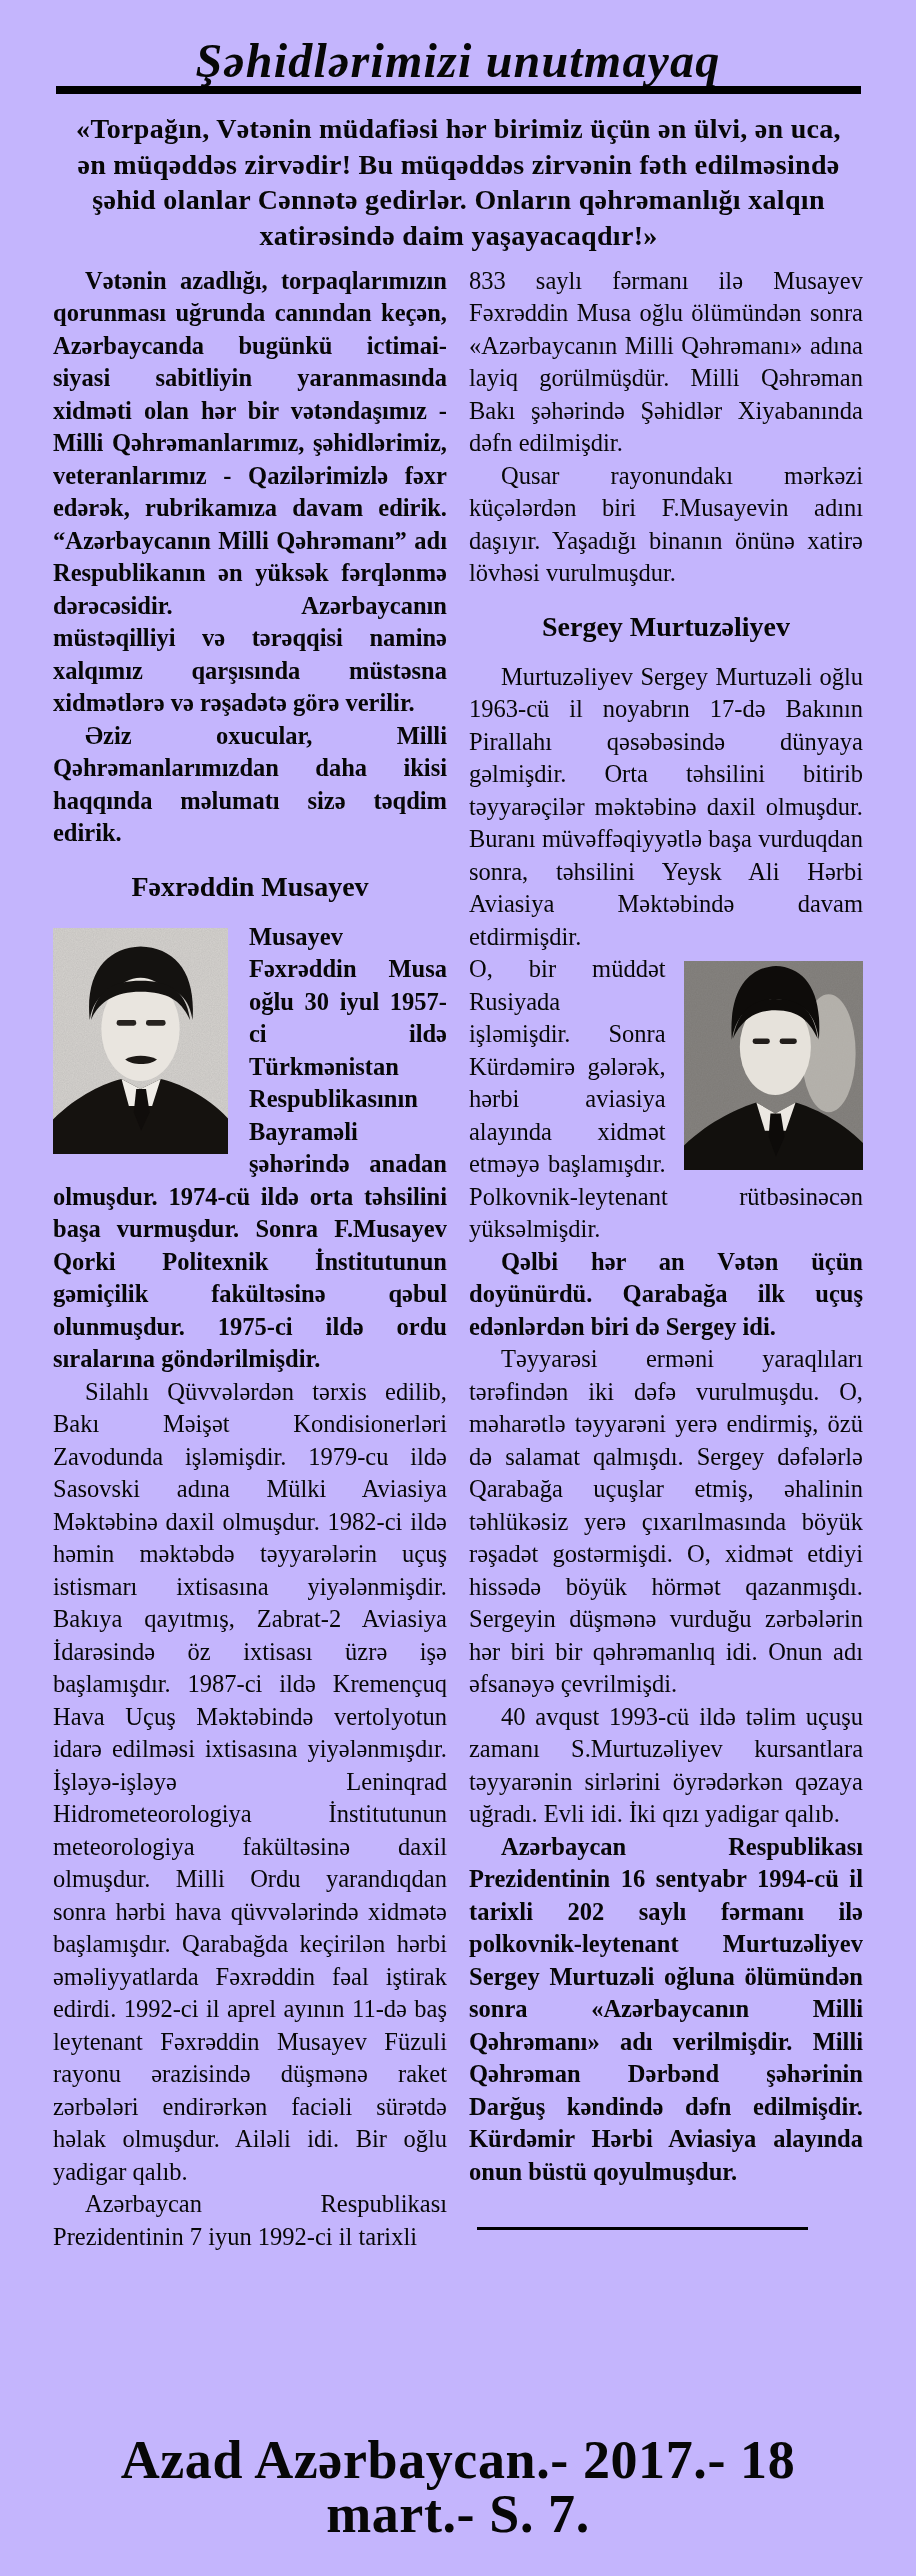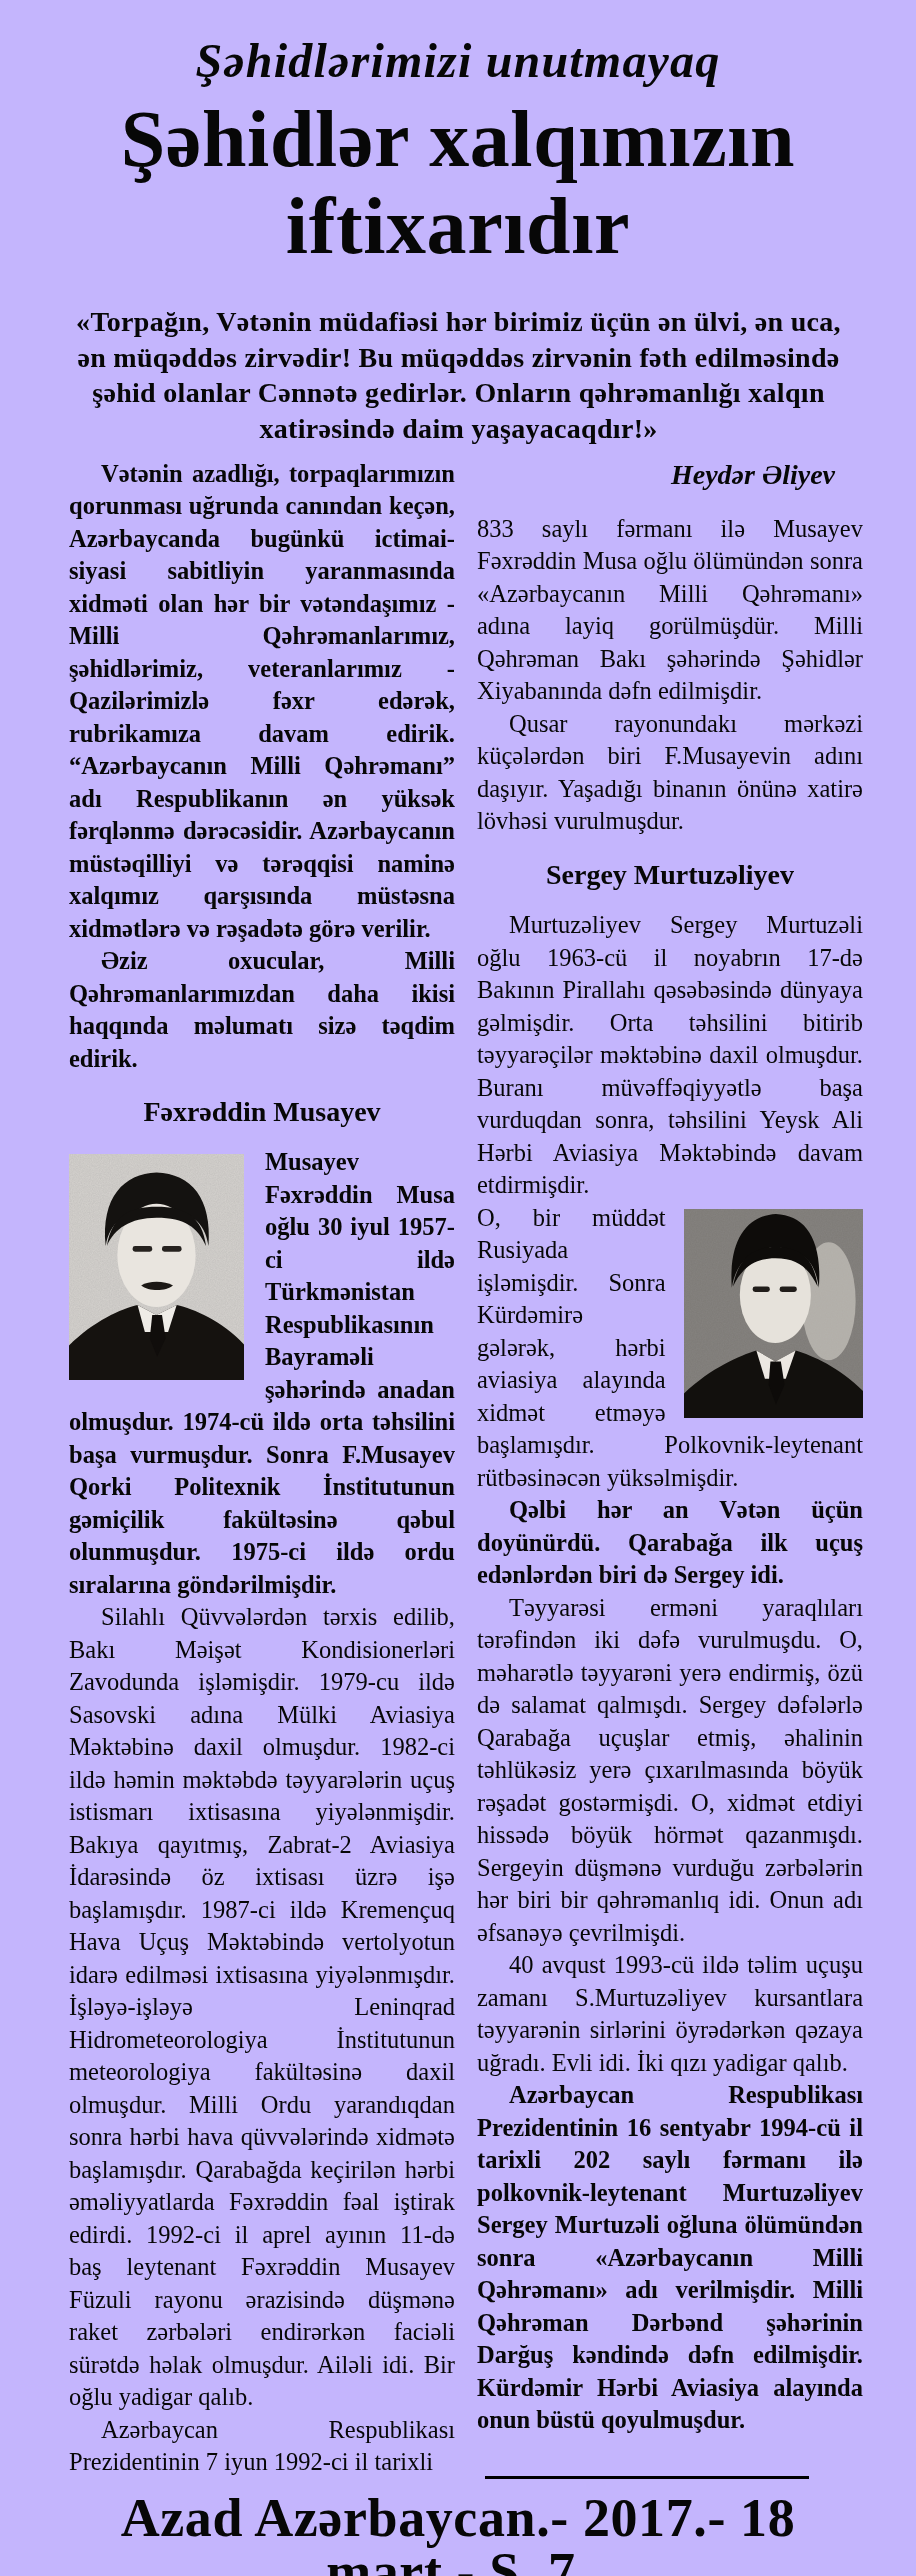--- a/index.html
+++ b/index.html
@@ -28,21 +28,21 @@
     margin:9.8px 0 18.4px 0;
     letter-spacing:0.6px;
   }
   .top-rule{height:8px;background:#000;margin:0 2.5px 17px 2.5px;}
   .quote{
     text-align:center;font-weight:700;
     font-size:28px;line-height:1.27;
     margin:0 20px 11px 21px;
     letter-spacing:0.3px;
   }
-  .columns{display:flex;gap:22px;margin-left:16px;}
+  .columns{display:flex;gap:22px;}
   .col{
     flex:1;min-width:0;
     font-size:24.5px;line-height:32.5px;
     text-align:justify;
   }
   .col p{margin:0;}
   .ind{text-indent:32px;}
   .b{font-weight:700;}
   .colhead{
     text-align:center;font-weight:700;
@@ -72,21 +72,20 @@
     padding-bottom:8.6px;
   }
 </style>
 </head>
 <body>
 
 <div class="page">
 
   <div class="kicker">Şəhidlərimizi unutmayaq</div>
 
-  <h1 class="title"><span>Şəhidlər xalqımızın</span><br><span>iftixarıdır</span></h1>
 
   <div class="top-rule"></div>
 
   <div class="quote">«Torpağın, Vətənin müdafiəsi hər birimiz üçün ən ülvi, ən uca, ən müqəddəs zirvədir! Bu müqəddəs zirvənin fəth edilməsində şəhid olanlar Cənnətə gedirlər. Onların qəhrəmanlığı xalqın xatirəsində daim yaşayacaqdır!»</div>
 
   <div class="columns">
 
     <div class="col">
       <p class="b ind">Vətənin azadlığı, torpaqlarımızın qorunması uğrunda canından keçən, Azərbaycanda bugünkü ictimai-siyasi sabitliyin yaranmasında xidməti olan hər bir vətəndaşımız - Milli Qəhrəmanlarımız, şəhidlərimiz, veteranlarımız - Qazilərimizlə fəxr edərək, rubrikamıza davam edirik. “Azərbaycanın Milli Qəhrəmanı” adı Respublikanın ən yüksək fərqlənmə dərəcəsidir. Azərbaycanın müstəqilliyi və tərəqqisi naminə xalqımız qarşısında müstəsna xidmətlərə və rəşadətə görə verilir.</p>
       <p class="b ind">Əziz oxucular, Milli Qəhrəmanlarımızdan daha ikisi haqqında məlumatı sizə təqdim edirik.</p>
@@ -111,21 +110,20 @@
           <path d="M112,246 L143,262 L176,246 L162,290 L124,290 Z" fill="#efece7"></path>
           <path d="M136,262 L152,262 L158,300 L144,330 L132,300 Z" fill="#100d0b"></path>
         </svg>
         <span>Musayev Fəxrəddin Musa oğlu 30 iyul 1957-ci ildə Türkmənistan Respublikasının Bayraməli şəhərində anadan olmuşdur. 1974-cü ildə orta təhsilini başa vurmuşdur. Sonra F.Musayev Qorki Politexnik İnstitutunun gəmiçilik fakültəsinə qəbul olunmuşdur. 1975-ci ildə ordu sıralarına göndərilmişdir.</span>
       </p>
       <p class="ind">Silahlı Qüvvələrdən tərxis edilib, Bakı Məişət Kondisionerləri Zavodunda işləmişdir. 1979-cu ildə Sasovski adına Mülki Aviasiya Məktəbinə daxil olmuşdur. 1982-ci ildə həmin məktəbdə təyyarələrin uçuş istismarı ixtisasına yiyələnmişdir. Bakıya qayıtmış, Zabrat-2 Aviasiya İdarəsində öz ixtisası üzrə işə başlamışdır. 1987-ci ildə Kremençuq Hava Uçuş Məktəbində vertolyotun idarə edilməsi ixtisasına yiyələnmışdır. İşləyə-işləyə Leninqrad Hidrometeorologiya İnstitutunun meteorologiya fakültəsinə daxil olmuşdur. Milli Ordu yarandıqdan sonra hərbi hava qüvvələrində xidmətə başlamışdır. Qarabağda keçirilən hərbi əməliyyatlarda Fəxrəddin fəal iştirak edirdi. 1992-ci il aprel ayının 11-də baş leytenant Fəxrəddin Musayev Füzuli rayonu ərazisində düşmənə raket zərbələri endirərkən faciəli sürətdə həlak olmuşdur. Ailəli idi. Bir oğlu yadigar qalıb.</p>
       <p class="ind">Azərbaycan Respublikası Prezidentinin 7 iyun 1992-ci il tarixli</p>
     </div>
 
     <div class="col">
-      <div class="attribution">Heydər Əliyev</div>
       <p>833 saylı fərmanı ilə Musayev Fəxrəddin Musa oğlu ölümündən sonra «Azərbaycanın Milli Qəhrəmanı» adına layiq gorülmüşdür. Milli Qəhrəman Bakı şəhərində Şəhidlər Xiyabanında dəfn edilmişdir.</p>
       <p class="ind">Qusar rayonundakı mərkəzi küçələrdən biri F.Musayevin adını daşıyır. Yaşadığı binanın önünə xatirə lövhəsi vurulmuşdur.</p>
       <h2 class="colhead">Sergey Murtuzəliyev</h2>
       <p class="ind">Murtuzəliyev Sergey Murtuzəli oğlu 1963-cü il noyabrın 17-də Bakının Pirallahı qəsəbəsində dünyaya gəlmişdir. Orta təhsilini bitirib təyyarəçilər məktəbinə daxil olmuşdur. Buranı müvəffəqiyyətlə başa vurduqdan sonra, təhsilini Yeysk Ali Hərbi Aviasiya Məktəbində davam etdirmişdir.</p>
       <p>
         <svg class="photo ph-r" viewBox="0 0 292 340" xmlns="http://www.w3.org/2000/svg" preserveAspectRatio="none">
           <defs>
             <filter id="grainB" x="0" y="0" width="100%" height="100%">
               <feTurbulence type="fractalNoise" baseFrequency="0.5" numOctaves="2" stitchTiles="stitch"></feTurbulence>
               <feColorMatrix type="matrix" values="0 0 0 0 0.25  0 0 0 0 0.24  0 0 0 0 0.23  0 0 0 0.7 0"></feColorMatrix>

